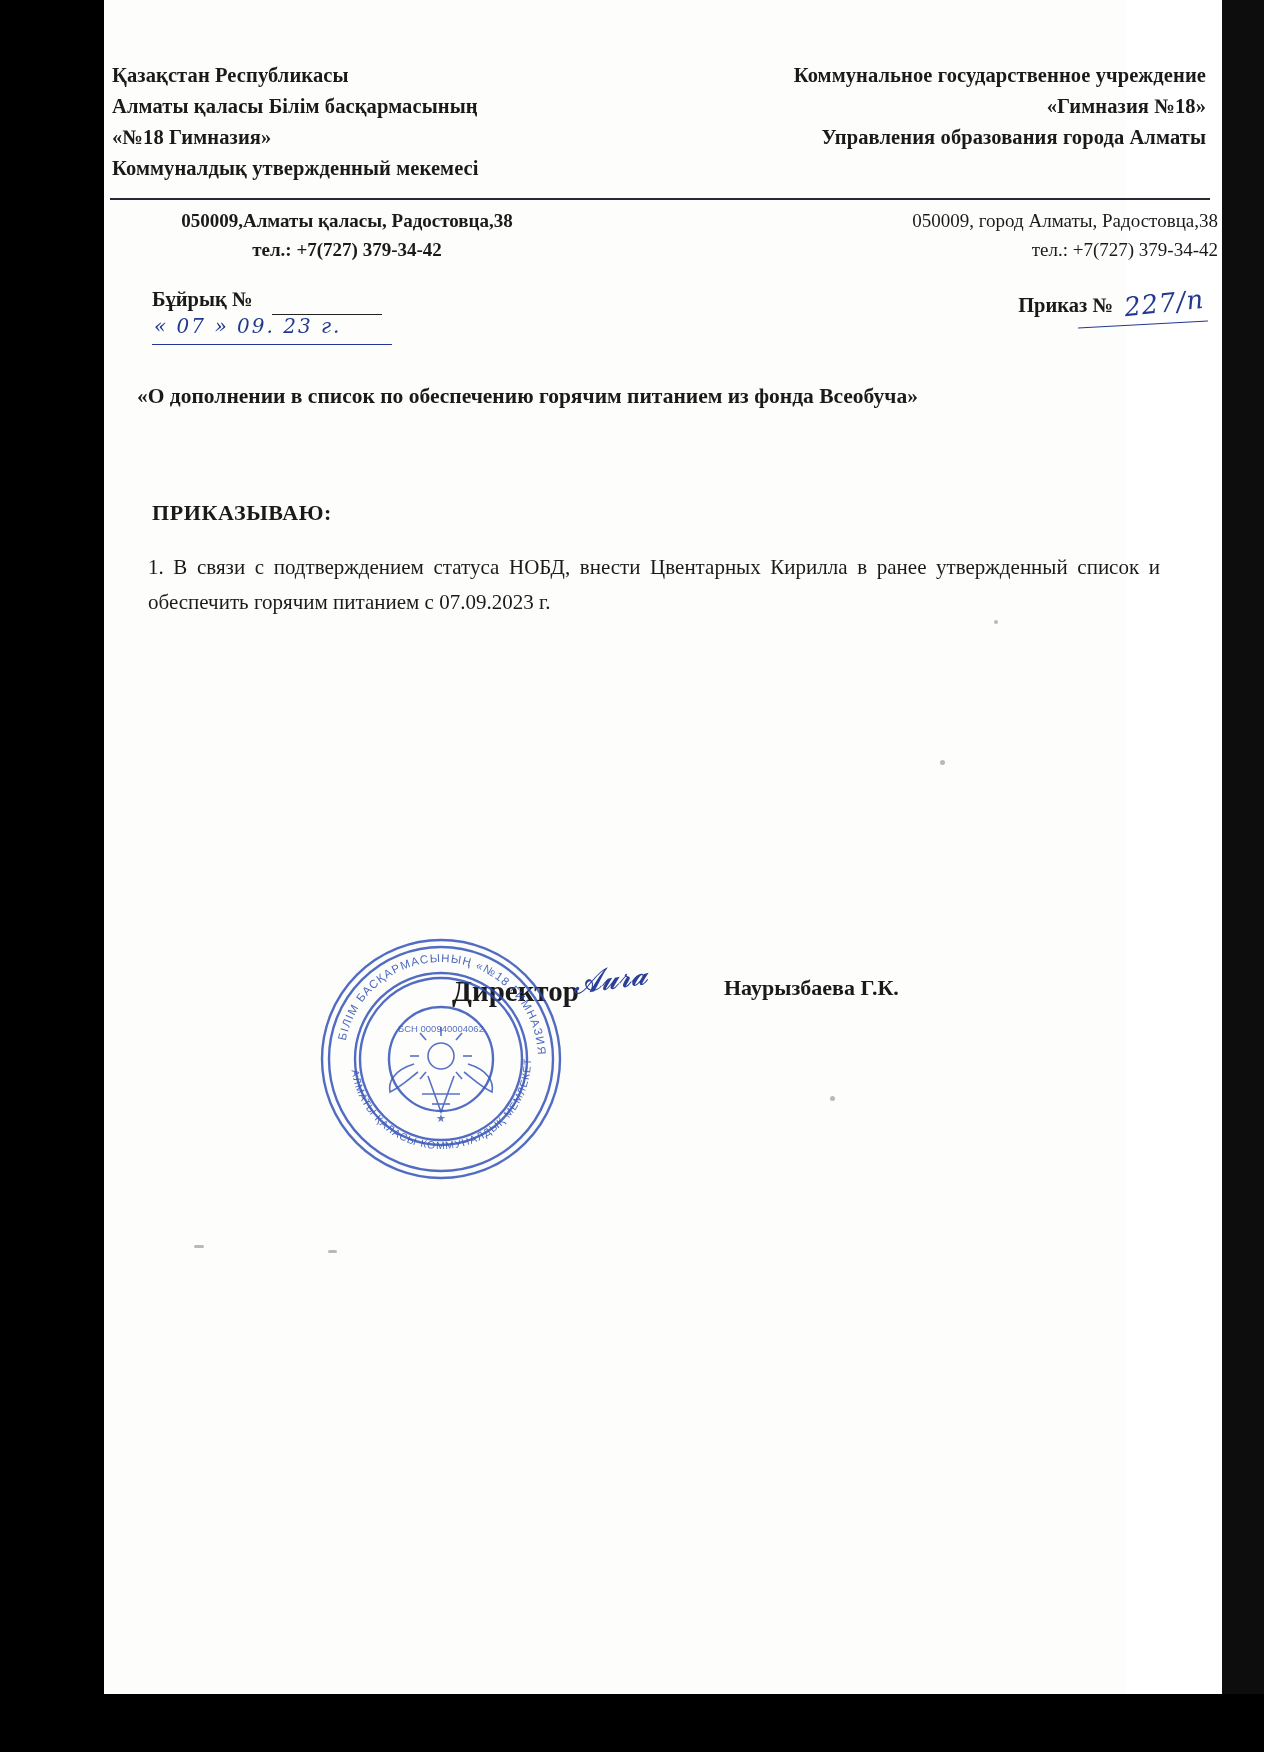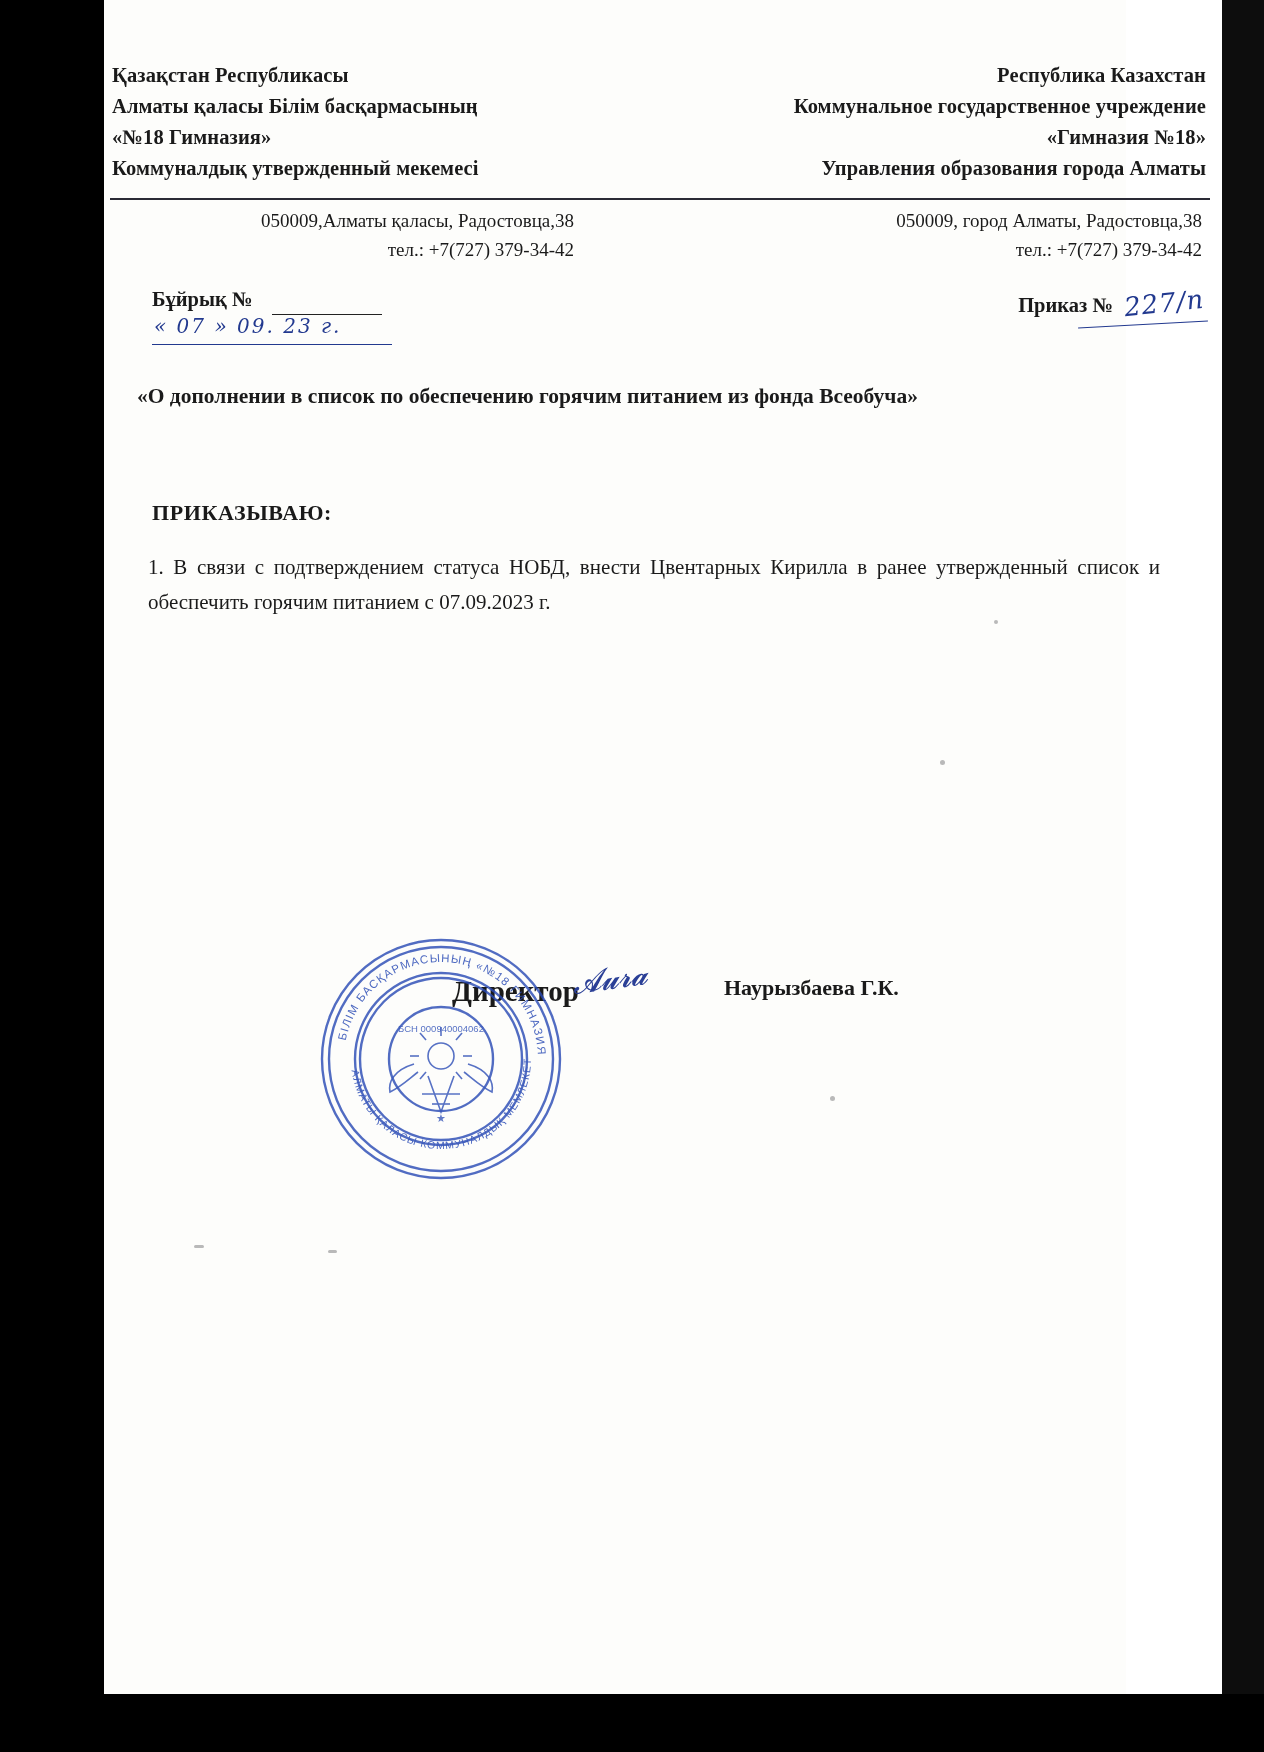--- a/index.html
+++ b/index.html
@@ -84,26 +84,28 @@
     left: 0;
     top: 206px;
     width: 1118px;
     display: flex;
     justify-content: space-between;
     font-size: 19px;
     line-height: 1.55;
   }
   .addr-left {
     width: 470px;
-    text-align: right;
+    text-align: center;
+    padding-left: 8px;
+    font-weight: bold;
   }
   .addr-right {
     width: 530px;
     text-align: right;
-    padding-right: 20px;
+    padding-right: 4px;
   }
 
   
   .order-line {
     position: absolute;
     top: 288px;
     left: 0;
     width: 1118px;
     height: 70px;
   }
@@ -255,21 +257,20 @@
   <div class="sheet">
 
     <div class="header">
       <div class="header-col header-left">
         <div>Қазақстан Республикасы</div>
         <div>Алматы қаласы  Білім басқармасының</div>
         <div>«№18 Гимназия»</div>
         <div>Коммуналдық утвержденный мекемесі</div>
       </div>
       <div class="header-col header-right">
-        <div>Республика Казахстан</div>
         <div>Коммунальное  государственное  учреждение</div>
         <div>«Гимназия №18»</div>
         <div>Управления образования города  Алматы</div>
       </div>
     </div>
 
     <div class="rule"></div>
 
     <div class="addr-row">
       <div class="addr-left">

